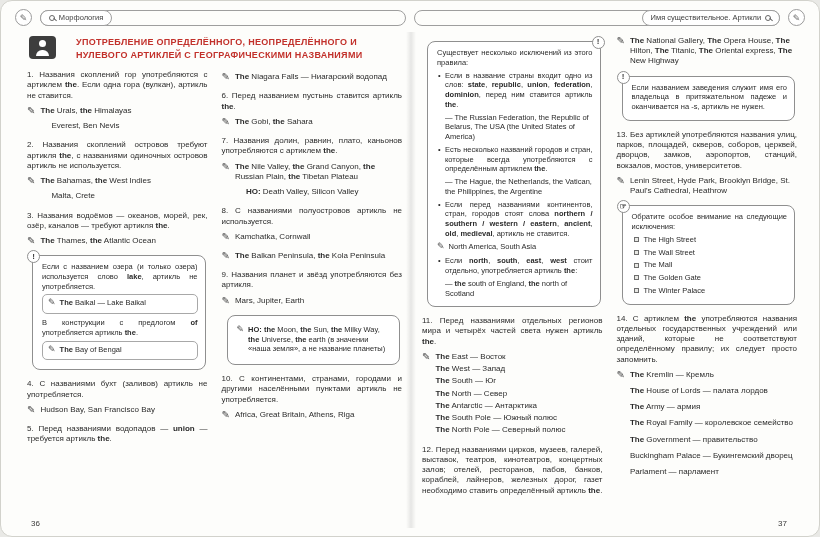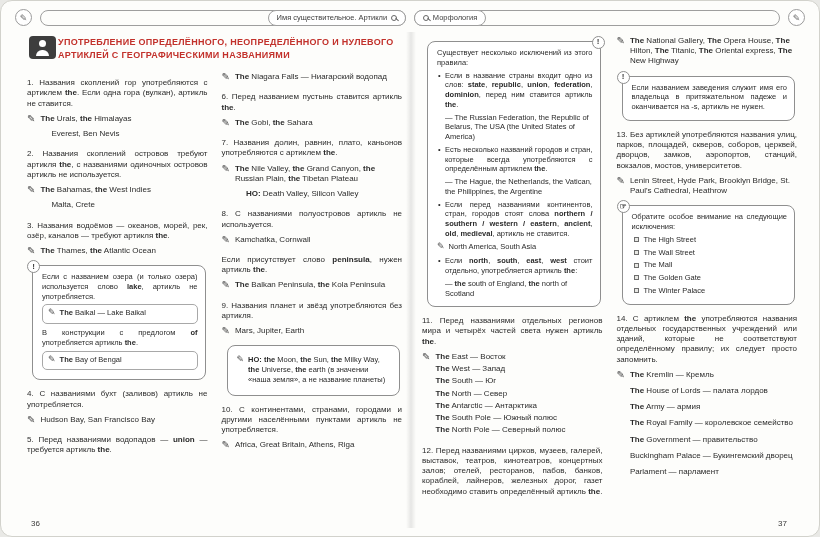--- a/index.html
+++ b/index.html
@@ -23,32 +23,32 @@
   .mag::after { content:""; position:absolute; width:4px; height:1.2px; background:#666;
                 right:-3px; bottom:-1px; transform:rotate(40deg); }
 
   
   .spread { display:flex; height:500px; padding:4px 18px 0 20px; }
   .page { width:50%; position:relative; padding:2px 4px 14px 6px; }
   .gutter { width:10px; flex:0 0 auto;
             background:linear-gradient(90deg, rgba(0,0,0,0) 0%, rgba(0,0,0,0.09) 50%, rgba(0,0,0,0) 100%); }
 
   
-  .title-block { display:flex; gap:2px; align-items:flex-start; margin:2px 2px 9px 2px; }
+  .title-block { display:flex; gap:20px; align-items:flex-start; margin:2px 2px 9px 2px; }
   .title-icon { width:27px; height:23px; background:#3d3d3d; border-radius:4px; position:relative; flex:0 0 auto; }
   .title-icon::before { content:""; position:absolute; width:7px; height:7px; border-radius:50%;
                         background:#fff; top:4px; left:10px; }
   .title-icon::after { content:""; position:absolute; width:13px; height:6px;
                        border-radius:6px 6px 0 0; background:#fff; bottom:3px; left:7px; }
   .title-text { font-size:9px; font-weight:bold; color:#c2312b; line-height:1.4; letter-spacing:.3px; }
 
   
   .cols { display:flex; gap:14px; }
   .col { width:50%; font-size:8px; line-height:1.28; }
-  .rule { text-align:justify; margin:8px 0 5px; }
+  .rule { text-align:justify; margin:0 0 5px; }
   .example { display:flex; gap:5px; margin:2px 0 7px; }
   .pencil { color:#4a4a4a; font-size:10px; line-height:1; flex:0 0 auto; }
   .pencil.sm { font-size:9px; }
   .ex-lines { flex:1; }
   .ex-line { margin-bottom:2px; }
   .ex-line.gap { margin-top:5px;margin-left:11px; }
   .ex-lines.spaced .ex-line { margin-bottom:6px; }
 
   .infobox { border:1.1px solid #8f8f8f; border-radius:8px; padding:6px 7px 5px 9px;
              margin:7px 2px 9px 5px; position:relative; font-size:7.5px; line-height:1.3;
@@ -75,30 +75,30 @@
   .pagenum.l { left:10px; }
   .pagenum.r { right:14px; }
 </style>
 </head>
 <body>
 
 <div class="screen">
 
   <header class="topbar">
     <span class="circle-icon">✎</span>
+    <div class="bar barL">
+      <div class="pill">
+        <span class="mag"></span>
+        <span>Морфология</span>
+      </div>
+    </div>
     <div class="bar barR">
       <div class="pill">
         <span>Имя существительное. Артикли</span>
         <span class="mag"></span>
-      </div>
-    </div>
-    <div class="bar barL">
-      <div class="pill">
-        <span class="mag"></span>
-        <span>Морфология</span>
       </div>
     </div>
     <span class="circle-icon">✎</span>
   </header>
 
   <div class="spread">
 
     <section class="page">
       <div class="title-block">
         <span class="title-icon"></span>
@@ -189,21 +189,20 @@
           </div>
 
           <p class="rule">8. С названиями полуостровов артикль не используется.</p>
           <div class="example">
             <span class="pencil">✎</span>
             <div class="ex-lines">
               <div class="ex-line">Kamchatka, Cornwall</div>
             </div>
           </div>
 
-          <p class="rule">Если присутствует слово <b>peninsula</b>, нужен артикль <b>the</b>.</p>
           <div class="example">
             <span class="pencil">✎</span>
             <div class="ex-lines">
               <div class="ex-line"><b>The</b> Balkan Peninsula, <b>the</b> Kola Peninsula</div>
             </div>
           </div>
 
           <p class="rule">9. Названия планет и звёзд употребляются без артикля.</p>
           <div class="example">
             <span class="pencil">✎</span>

